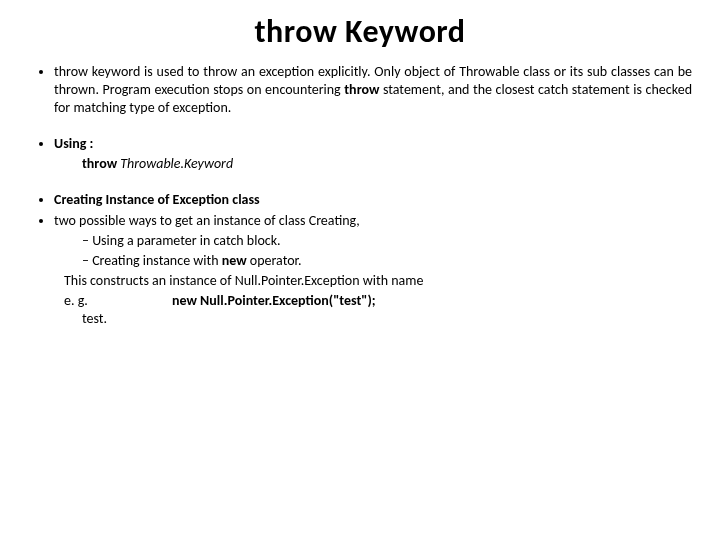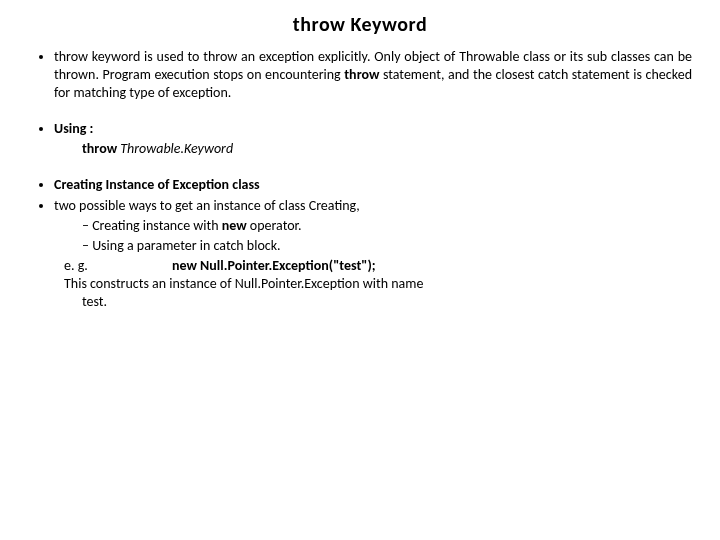--- a/index.html
+++ b/index.html
@@ -14,21 +14,21 @@
   }
   .slide {
     box-sizing: border-box;
     width: 720px;
     height: 540px;
     padding: 8px 28px 0 28px;
   }
   .title {
     text-align: center;
     font-weight: 700;
-    font-size: 20px;
+    font-size: 32px;
     margin: 4px 0 12px 0;
     letter-spacing: 0.5px;
   }
   ul.top {
     list-style: disc;
     margin: 0;
     padding-left: 26px;
     font-size: 14px;
     line-height: 1.28;
   }
@@ -91,27 +91,27 @@
       </div>
     </li>
 
     <li class="tight">
       <b>Creating Instance of Exception class</b>
     </li>
 
     <li class="tight">
       <span>two possible ways to get an instance of class Creating,</span>
       <ul class="sub">
+        <li>Using a parameter in catch block.</li>
         <li>
           <span>Creating instance with </span><b>new</b><span> operator.</span>
         </li>
-        <li>Using a parameter in catch block.</li>
       </ul>
+      <div class="indent2">This constructs an instance of Null.Pointer.Exception with name</div>
       <div class="indent2 eg-line">
         <span class="eg-label">e. g.</span><b>new Null.Pointer.Exception("test");</b>
       </div>
-      <div class="indent2">This constructs an instance of Null.Pointer.Exception with name</div>
       <div class="indent1">test.</div>
     </li>
 
   </ul>
 
 </div>
 
 </body></html>

